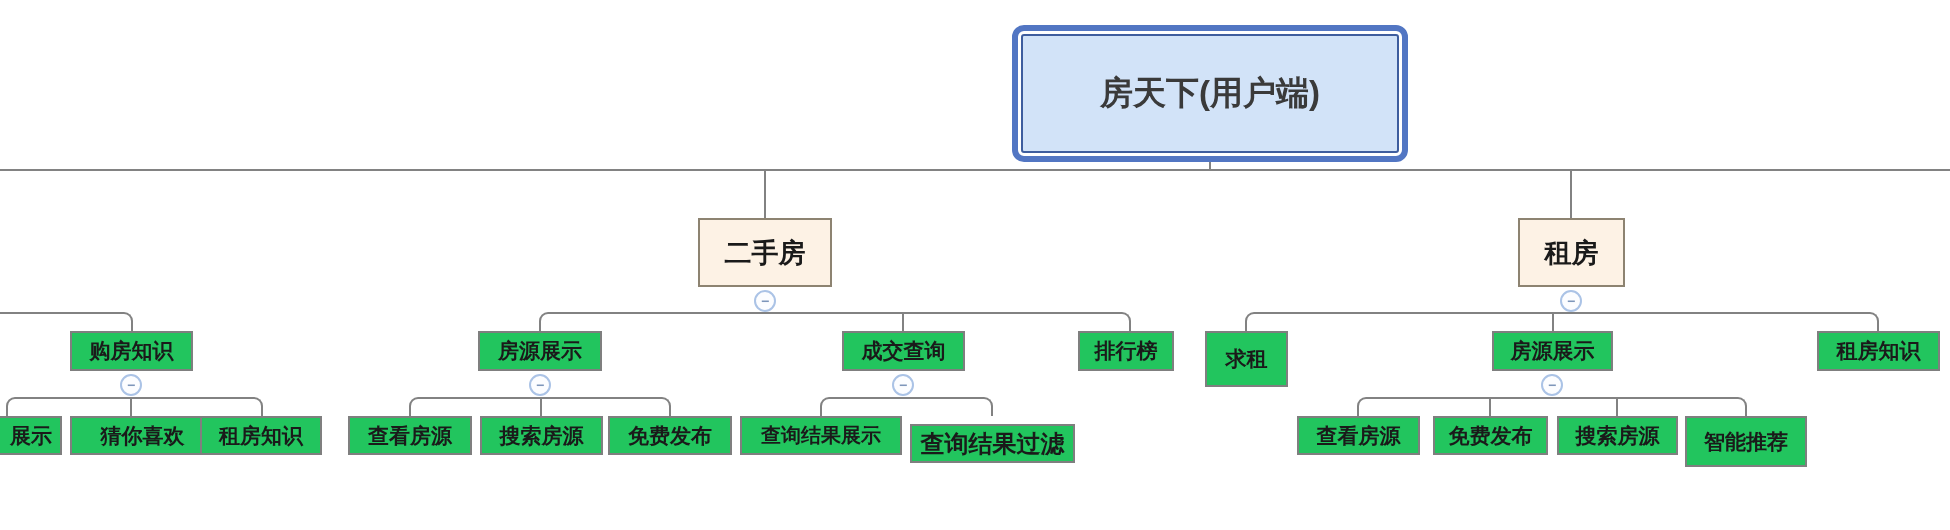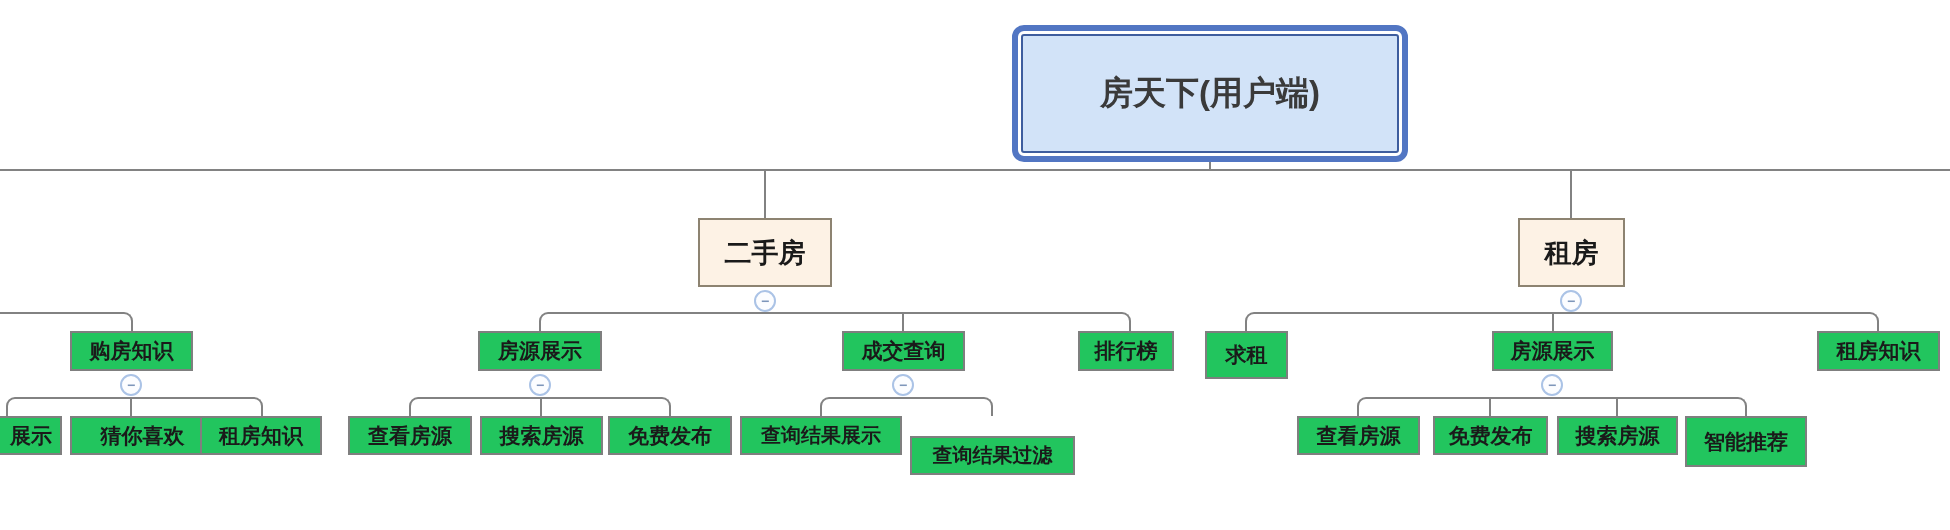--- a/index.html
+++ b/index.html
@@ -68,21 +68,21 @@
   <div class="vline" style="left:902px;top:314px;height:17px;"></div>
   <div class="bracket" style="left:1245px;top:312px;width:634px;height:19px;"></div>
   <div class="vline" style="left:1552px;top:314px;height:17px;"></div>
 
   <div class="pbracket" style="left:-20px;top:312px;width:153px;height:19px;"></div>
 
   <div class="node l3" style="left:70px;top:331px;width:123px;height:40px;">购房知识</div>
   <div class="node l3" style="left:478px;top:331px;width:124px;height:40px;">房源展示</div>
   <div class="node l3" style="left:842px;top:331px;width:123px;height:40px;">成交查询</div>
   <div class="node l3" style="left:1078px;top:331px;width:96px;height:40px;">排行榜</div>
-  <div class="node l3" style="left:1205px;top:331px;width:83px;height:48px;">求租</div>
+  <div class="node l3" style="left:1205px;top:331px;width:83px;height:56px;">求租</div>
   <div class="node l3" style="left:1492px;top:331px;width:121px;height:40px;">房源展示</div>
   <div class="node l3" style="left:1817px;top:331px;width:123px;height:40px;">租房知识</div>
 
   <div class="collapse" style="left:120px;top:374px;">−</div>
   <div class="collapse" style="left:529px;top:374px;">−</div>
   <div class="collapse" style="left:892px;top:374px;">−</div>
   <div class="collapse" style="left:1541px;top:374px;">−</div>
 
   <div class="bracket" style="left:6px;top:397px;width:257px;height:19px;"></div>
   <div class="vline" style="left:130px;top:399px;height:17px;"></div>
@@ -95,20 +95,20 @@
 
   <div class="node l3 clipped" style="left:-58px;top:416px;width:120px;height:39px;">展示</div>
   <div class="node l3" style="left:70px;top:416px;width:145px;height:39px;">猜你喜欢</div>
   <div class="node l3" style="left:200px;top:416px;width:122px;height:39px;">租房知识</div>
 
   <div class="node l3" style="left:348px;top:416px;width:124px;height:39px;">查看房源</div>
   <div class="node l3" style="left:480px;top:416px;width:123px;height:39px;">搜索房源</div>
   <div class="node l3" style="left:608px;top:416px;width:124px;height:39px;">免费发布</div>
 
   <div class="node l3" style="left:740px;top:416px;width:162px;height:39px;font-size:20px;">查询结果展示</div>
-  <div class="node l3" style="left:910px;top:436px;width:165px;height:39px;font-size:20px;">查询结果过滤</div>
+  <div class="node l3" style="left:910px;top:424px;width:165px;height:39px;font-size:24px;">查询结果过滤</div>
 
   <div class="node l3" style="left:1297px;top:416px;width:123px;height:39px;">查看房源</div>
   <div class="node l3" style="left:1433px;top:416px;width:115px;height:39px;">免费发布</div>
   <div class="node l3" style="left:1557px;top:416px;width:121px;height:39px;">搜索房源</div>
   <div class="node l3" style="left:1685px;top:416px;width:122px;height:51px;">智能推荐</div>
 
 </div>
 
 </body></html>

